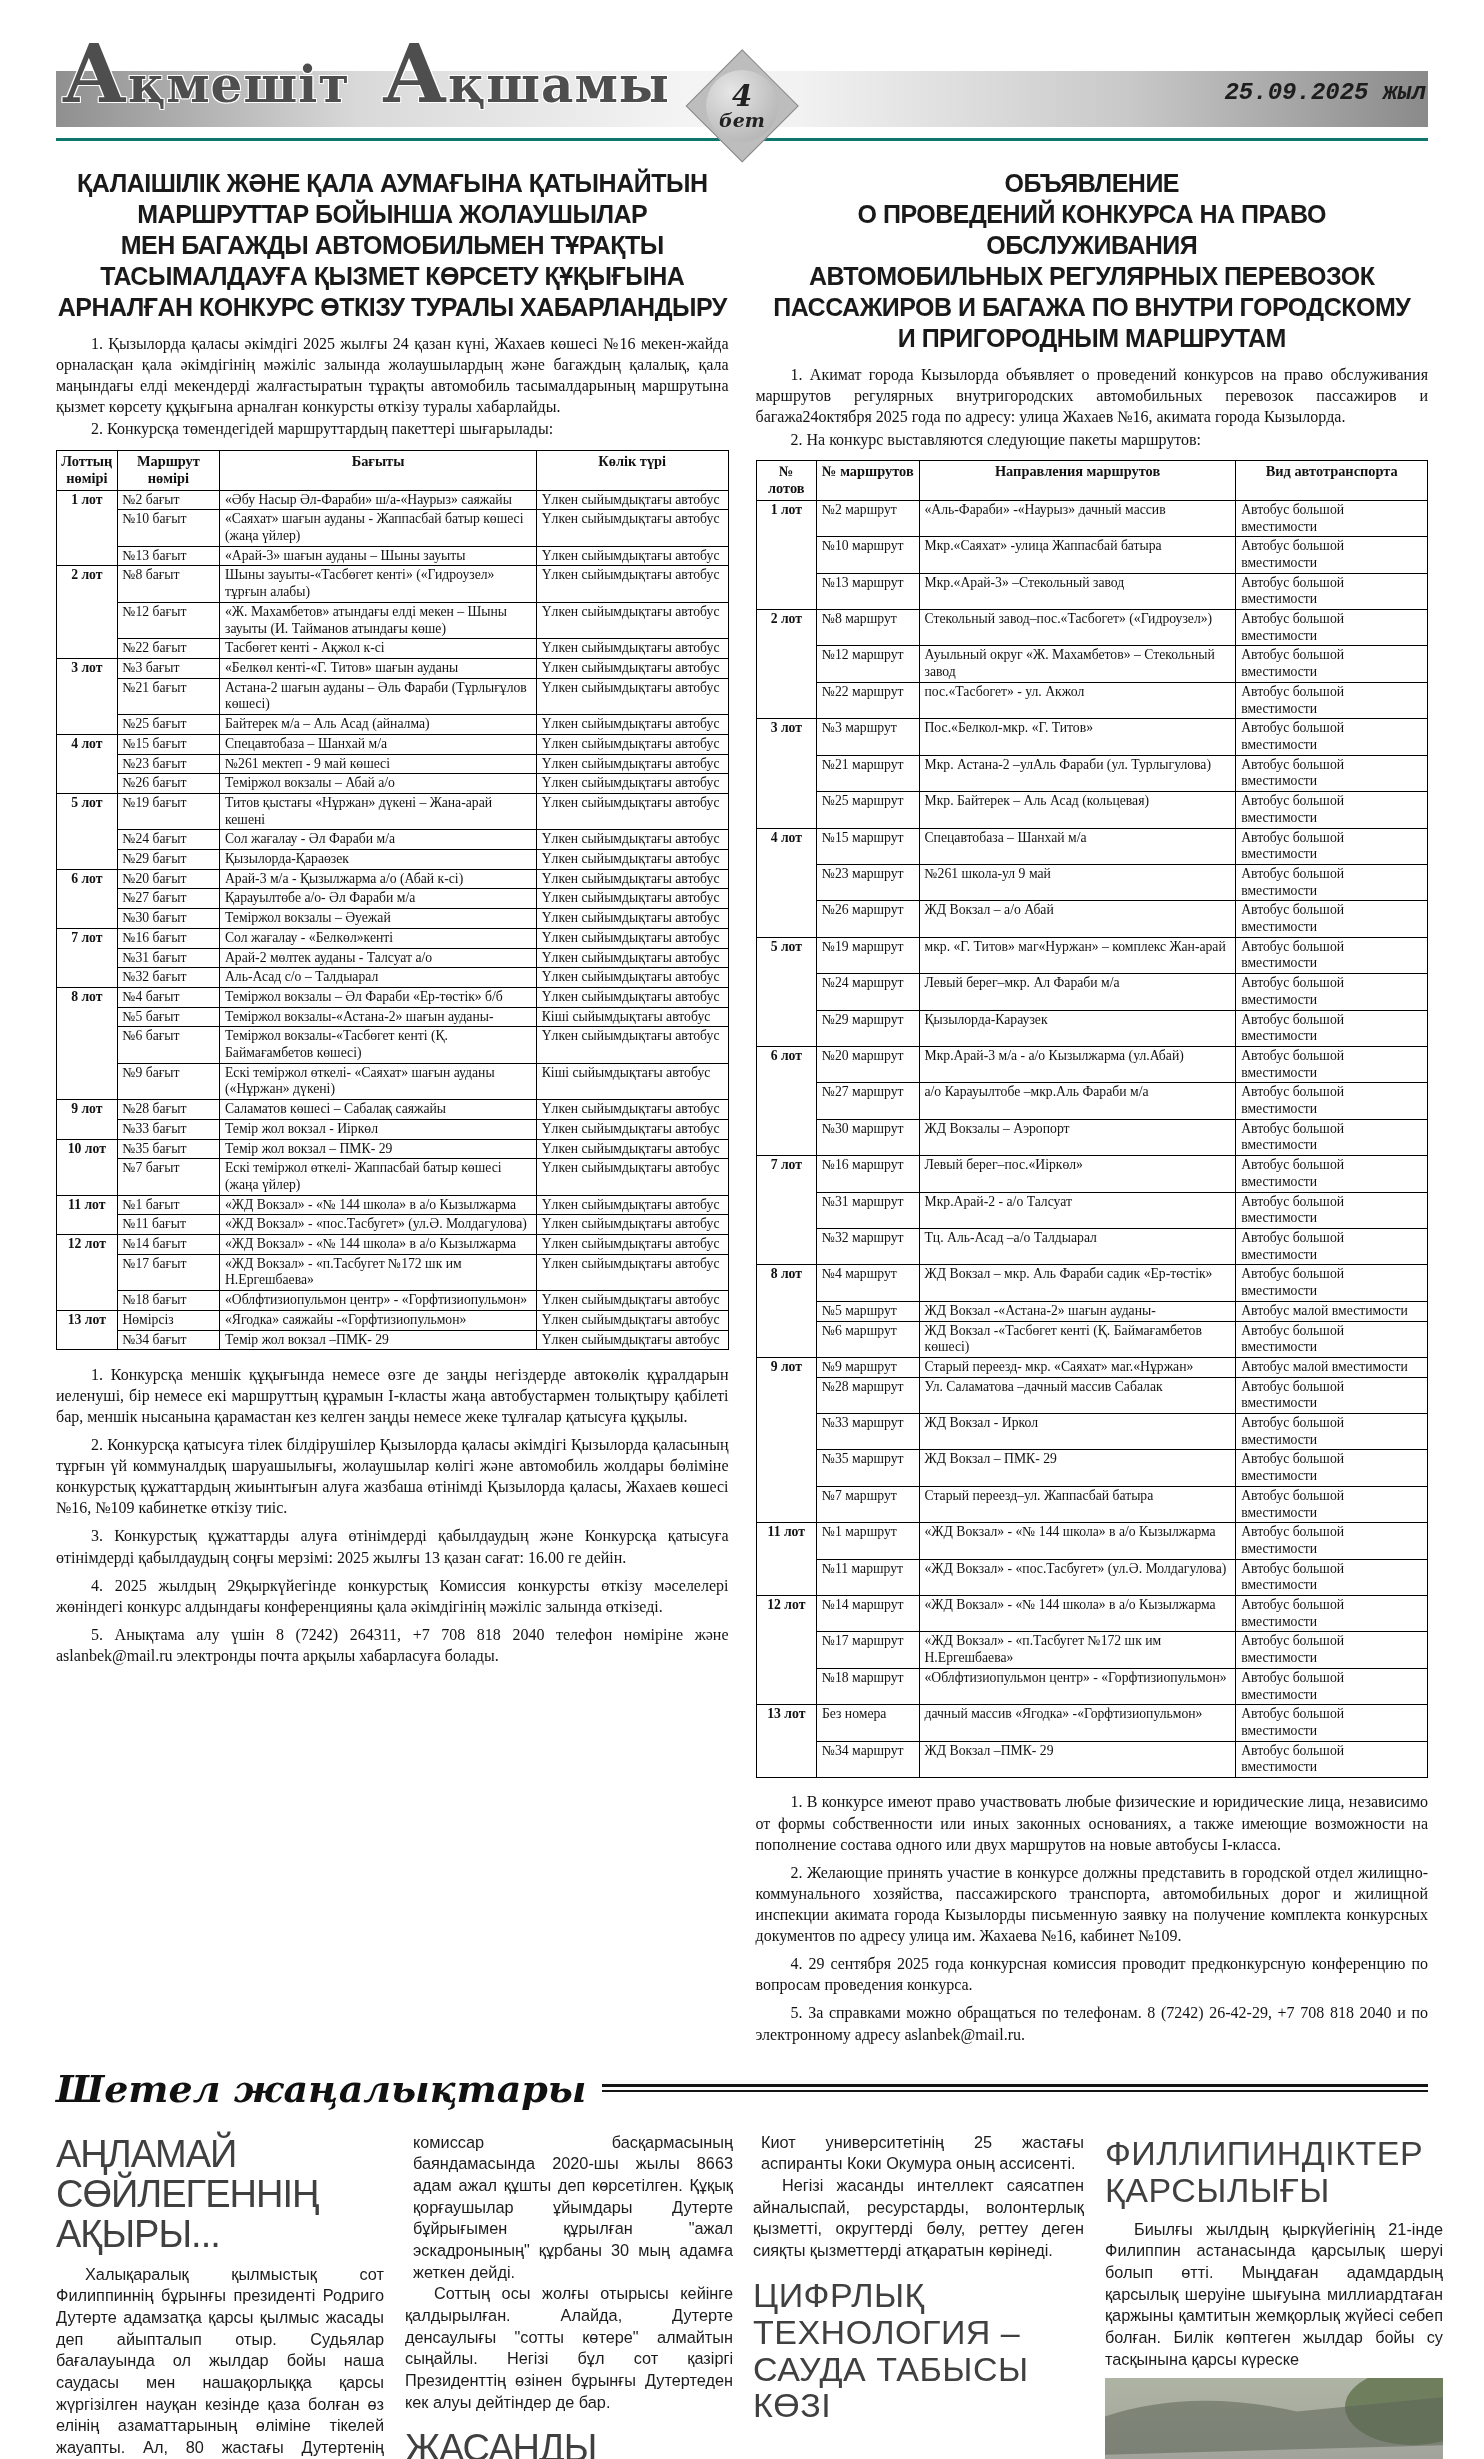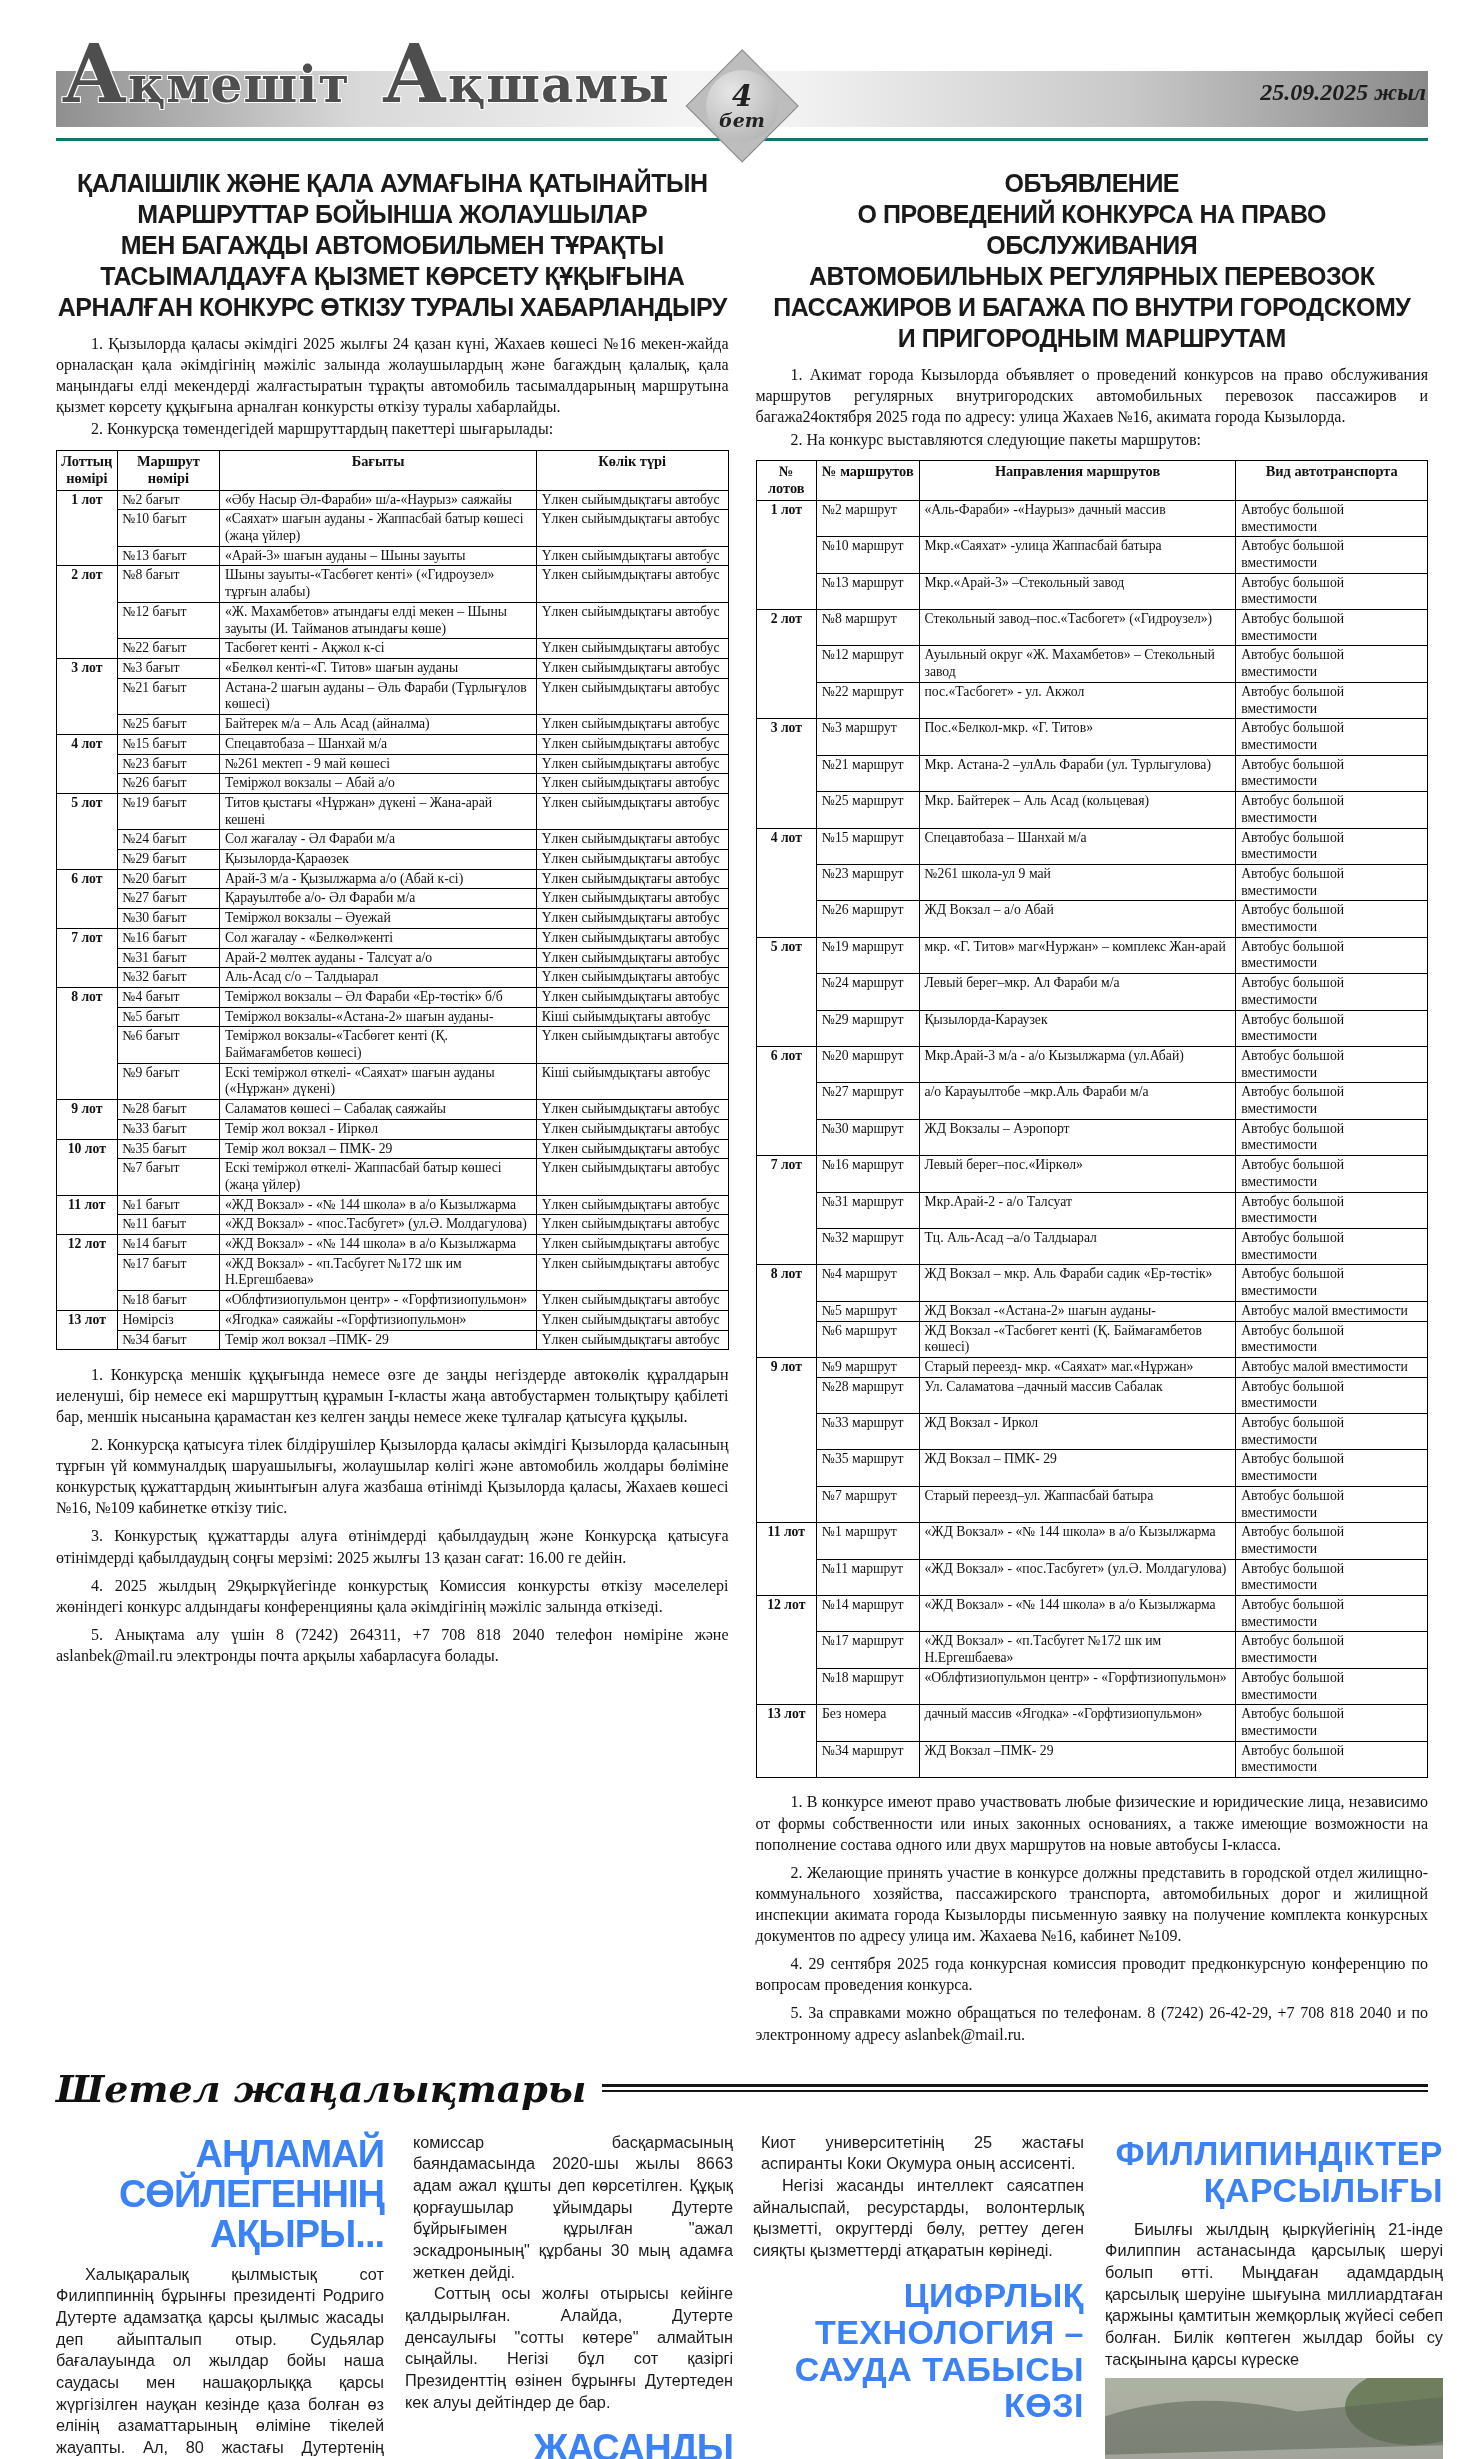--- a/index.html
+++ b/index.html
@@ -9,21 +9,21 @@
 
   
   .header{position:relative;height:113px;border-bottom:3px solid #0f766e;margin-bottom:5.8px;}
   .grad-bar{position:absolute;left:0;right:0;top:46px;height:56px;
             background:linear-gradient(90deg,#8f8f8f 0%,#d9d9d9 22%,#f4f4f4 46%,#f2f2f2 54%,#c9c9c9 78%,#8a8a8a 100%);}
   .mast-title{position:absolute;left:5.8px;top:1.9px;z-index:2;
               font-family:"DejaVu Serif",serif;font-weight:bold;font-size:50px;color:#4e4e4e;
               letter-spacing:1px;text-shadow:1px 1px 0 #fff,-1px -1px 0 #fff,1px -1px 0 #fff,-1px 1px 0 #fff;}
   .mast-word{display:inline-block;margin-right:13.4px;}
   .mast-word::first-letter{font-size:1.6em;}
-  .mast-date{position:absolute;right:1.9px;top:54px;z-index:2;font-family:Liberation Serif, serif;
+  .mast-date{position:absolute;right:1.9px;top:54px;z-index:2;font-family:Liberation Mono, monospace;
              font-style:italic;font-weight:bold;font-size:24px;color:#1d1d1d;}
   .page-badge{position:absolute;left:50%;top:35px;transform:translateX(-50%);z-index:3;width:92px;height:92px;}
   .diamond{position:absolute;inset:5.8px;transform:rotate(45deg);background:#bdbdbd;border:1px solid #8a8a8a;}
   .badge-circle{position:absolute;inset:9.6px;border-radius:50%;
                 background:radial-gradient(circle at 35% 30%,#e6e6e6,#a9a9a9);
                 display:flex;flex-direction:column;align-items:center;justify-content:center;
                 font-family:"DejaVu Serif",serif;font-style:italic;font-weight:bold;color:#222;}
   .badge-num{font-size:29px;line-height:1;}
   .badge-word{font-size:19px;line-height:1;}
 
@@ -48,22 +48,22 @@
              color:#111;white-space:nowrap;}
   .div-rule{flex:1;height:8.6px;border-top:3.8px solid #141414;border-bottom:2.9px solid #141414;box-sizing:border-box;}
 
   
   .bottom{display:flex;gap:21px;margin-top:21px;font-family:"Liberation Sans",sans-serif;}
   .left-group{width:676px;flex:none;display:flex;flex-direction:column;}
   .left-cols{display:flex;gap:21px;}
   .newscol{width:328px;flex:none;}
   .newscol.c3{width:331px;}
   .newscol.c4{width:338px;}
-  .news-h{font-family:"Liberation Sans",sans-serif;font-weight:bold;color:#3b82f6;
-          font-size:38px;line-height:1.04;letter-spacing:-1px;margin:15.4px 0 9.6px;text-align:right;}
+  .news-h{font-family:"Liberation Sans",sans-serif;font-weight:normal;color:#404040;
+          font-size:38px;line-height:1.04;letter-spacing:-1px;margin:15.4px 0 9.6px;}
   .news-h.h-sp{font-size:34px;letter-spacing:0.5px;line-height:1.08;}
   .news-h.h-first{margin-top:3.8px;}
   .news-body p{font-size:16.3px;line-height:1.33;text-align:justify;text-indent:29px;margin:0;color:#1b1b1b;}
   .news-body.cont p:first-child{text-indent:0;margin-left:8px;}
   .protest-photo{width:100%;height:288px;margin:7.7px 0;}
 </style>
 </head>
 <body>
 
 <div class="page">

